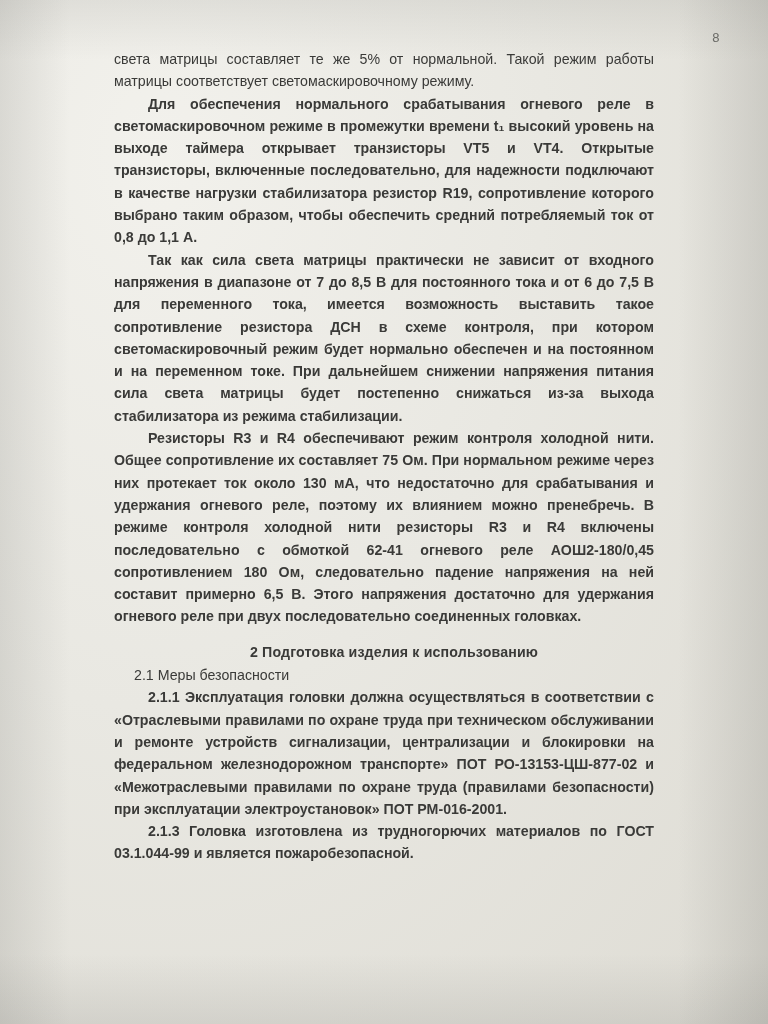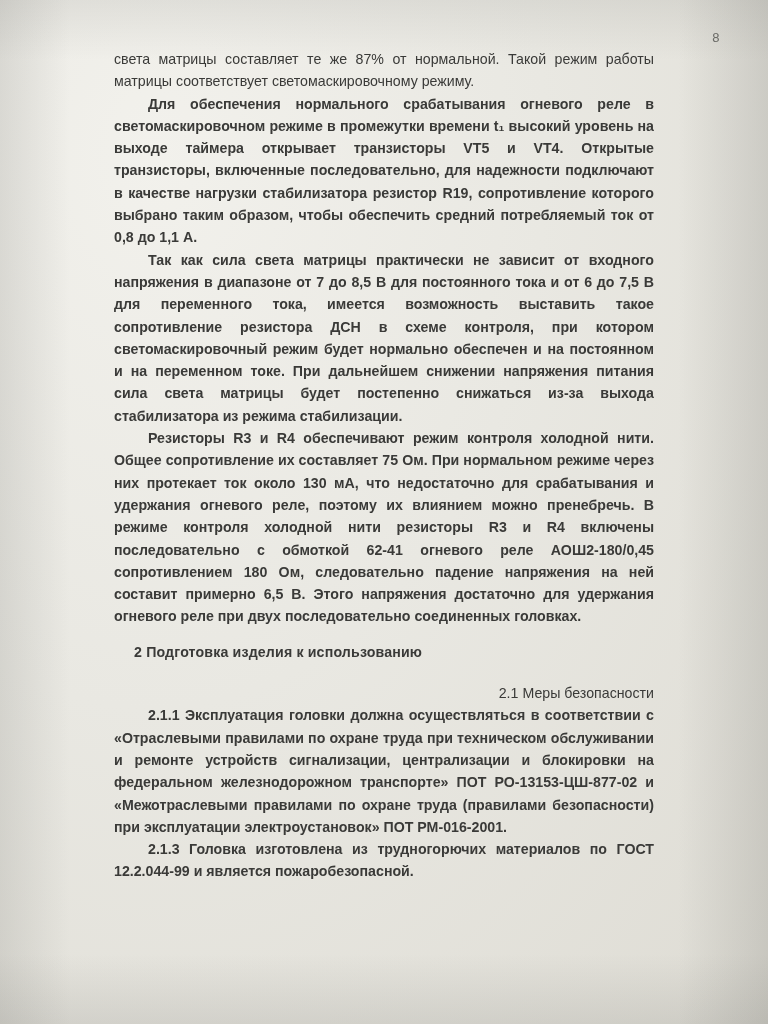--- a/index.html
+++ b/index.html
@@ -57,40 +57,40 @@
     padding: 0;
   }
   p.indent {
     text-indent: 34px;
     font-weight: bold;
   }
   p.heading {
     text-indent: 20px;
     font-weight: bold;
     margin-top: 13px;
-    margin-bottom: 19px;
+    margin-bottom: 1px;
     letter-spacing: 0.15px;
-    text-align: left;
+    text-align: center;
   }
   p.sub {
     text-indent: 20px;
-    text-align: right;
+    text-align: left;
   }
   .blur {
     filter: blur(0.25px);
   }
 </style>
 </head>
 <body>
 
 <div class="page">
   <div class="page-number">8</div>
   <div class="content blur">
-    <p>света матрицы составляет те же 87% от нормальной. Такой режим работы матрицы соответствует светомаскировочному режиму.</p>
+    <p>света матрицы составляет те же 5% от нормальной. Такой режим работы матрицы соответствует светомаскировочному режиму.</p>
     <p class="indent">Для обеспечения нормального срабатывания огневого реле в светомаскировочном режиме в промежутки времени  t₁ высокий уровень на выходе таймера открывает транзисторы VT5 и VT4. Открытые транзисторы, включенные последовательно, для надежности подключают в качестве нагрузки стабилизатора резистор R19, сопротивление которого выбрано таким образом, чтобы обеспечить средний потребляемый ток  от 0,8 до 1,1 А.</p>
     <p class="indent">Так как сила света матрицы практически не зависит от входного напряжения в диапазоне от 7 до 8,5 В для постоянного тока и от 6 до 7,5 В для переменного тока, имеется возможность выставить такое сопротивление резистора ДСН в схеме контроля, при котором светомаскировочный режим будет нормально обеспечен и на постоянном и на переменном токе. При дальнейшем снижении напряжения питания сила света матрицы будет постепенно снижаться из-за выхода стабилизатора из режима стабилизации.</p>
     <p class="indent">Резисторы R3 и R4  обеспечивают режим контроля холодной нити. Общее сопротивление их составляет 75 Ом. При нормальном режиме через них протекает ток около 130 мА, что недостаточно для срабатывания и удержания огневого реле, поэтому их влиянием можно пренебречь. В режиме контроля холодной нити резисторы  R3 и R4 включены последовательно с обмоткой 62-41 огневого реле АОШ2-180/0,45  сопротивлением 180 Ом, следовательно падение напряжения на ней составит примерно 6,5 В. Этого напряжения достаточно для удержания огневого реле при двух последовательно соединенных головках.</p>
     <p class="heading">2 Подготовка изделия  к использованию</p>
     <p class="sub">2.1   Меры безопасности</p>
     <p class="indent">2.1.1 Эксплуатация головки должна осуществляться в соответствии с «Отраслевыми правилами по охране труда при техническом обслуживании и ремонте устройств сигнализации, централизации и блокировки на федеральном железнодорожном транспорте» ПОТ РО-13153-ЦШ-877-02 и  «Межотраслевыми правилами по охране труда (правилами безопасности) при эксплуатации электроустановок» ПОТ РМ-016-2001.</p>
-    <p class="indent">2.1.3 Головка изготовлена из трудногорючих материалов по ГОСТ 12.2.044-99 и является пожаробезопасной.</p>
+    <p class="indent">2.1.3 Головка изготовлена из трудногорючих материалов по ГОСТ 03.1.044-99 и является пожаробезопасной.</p>
   </div>
 </div>
 
 </body></html>

